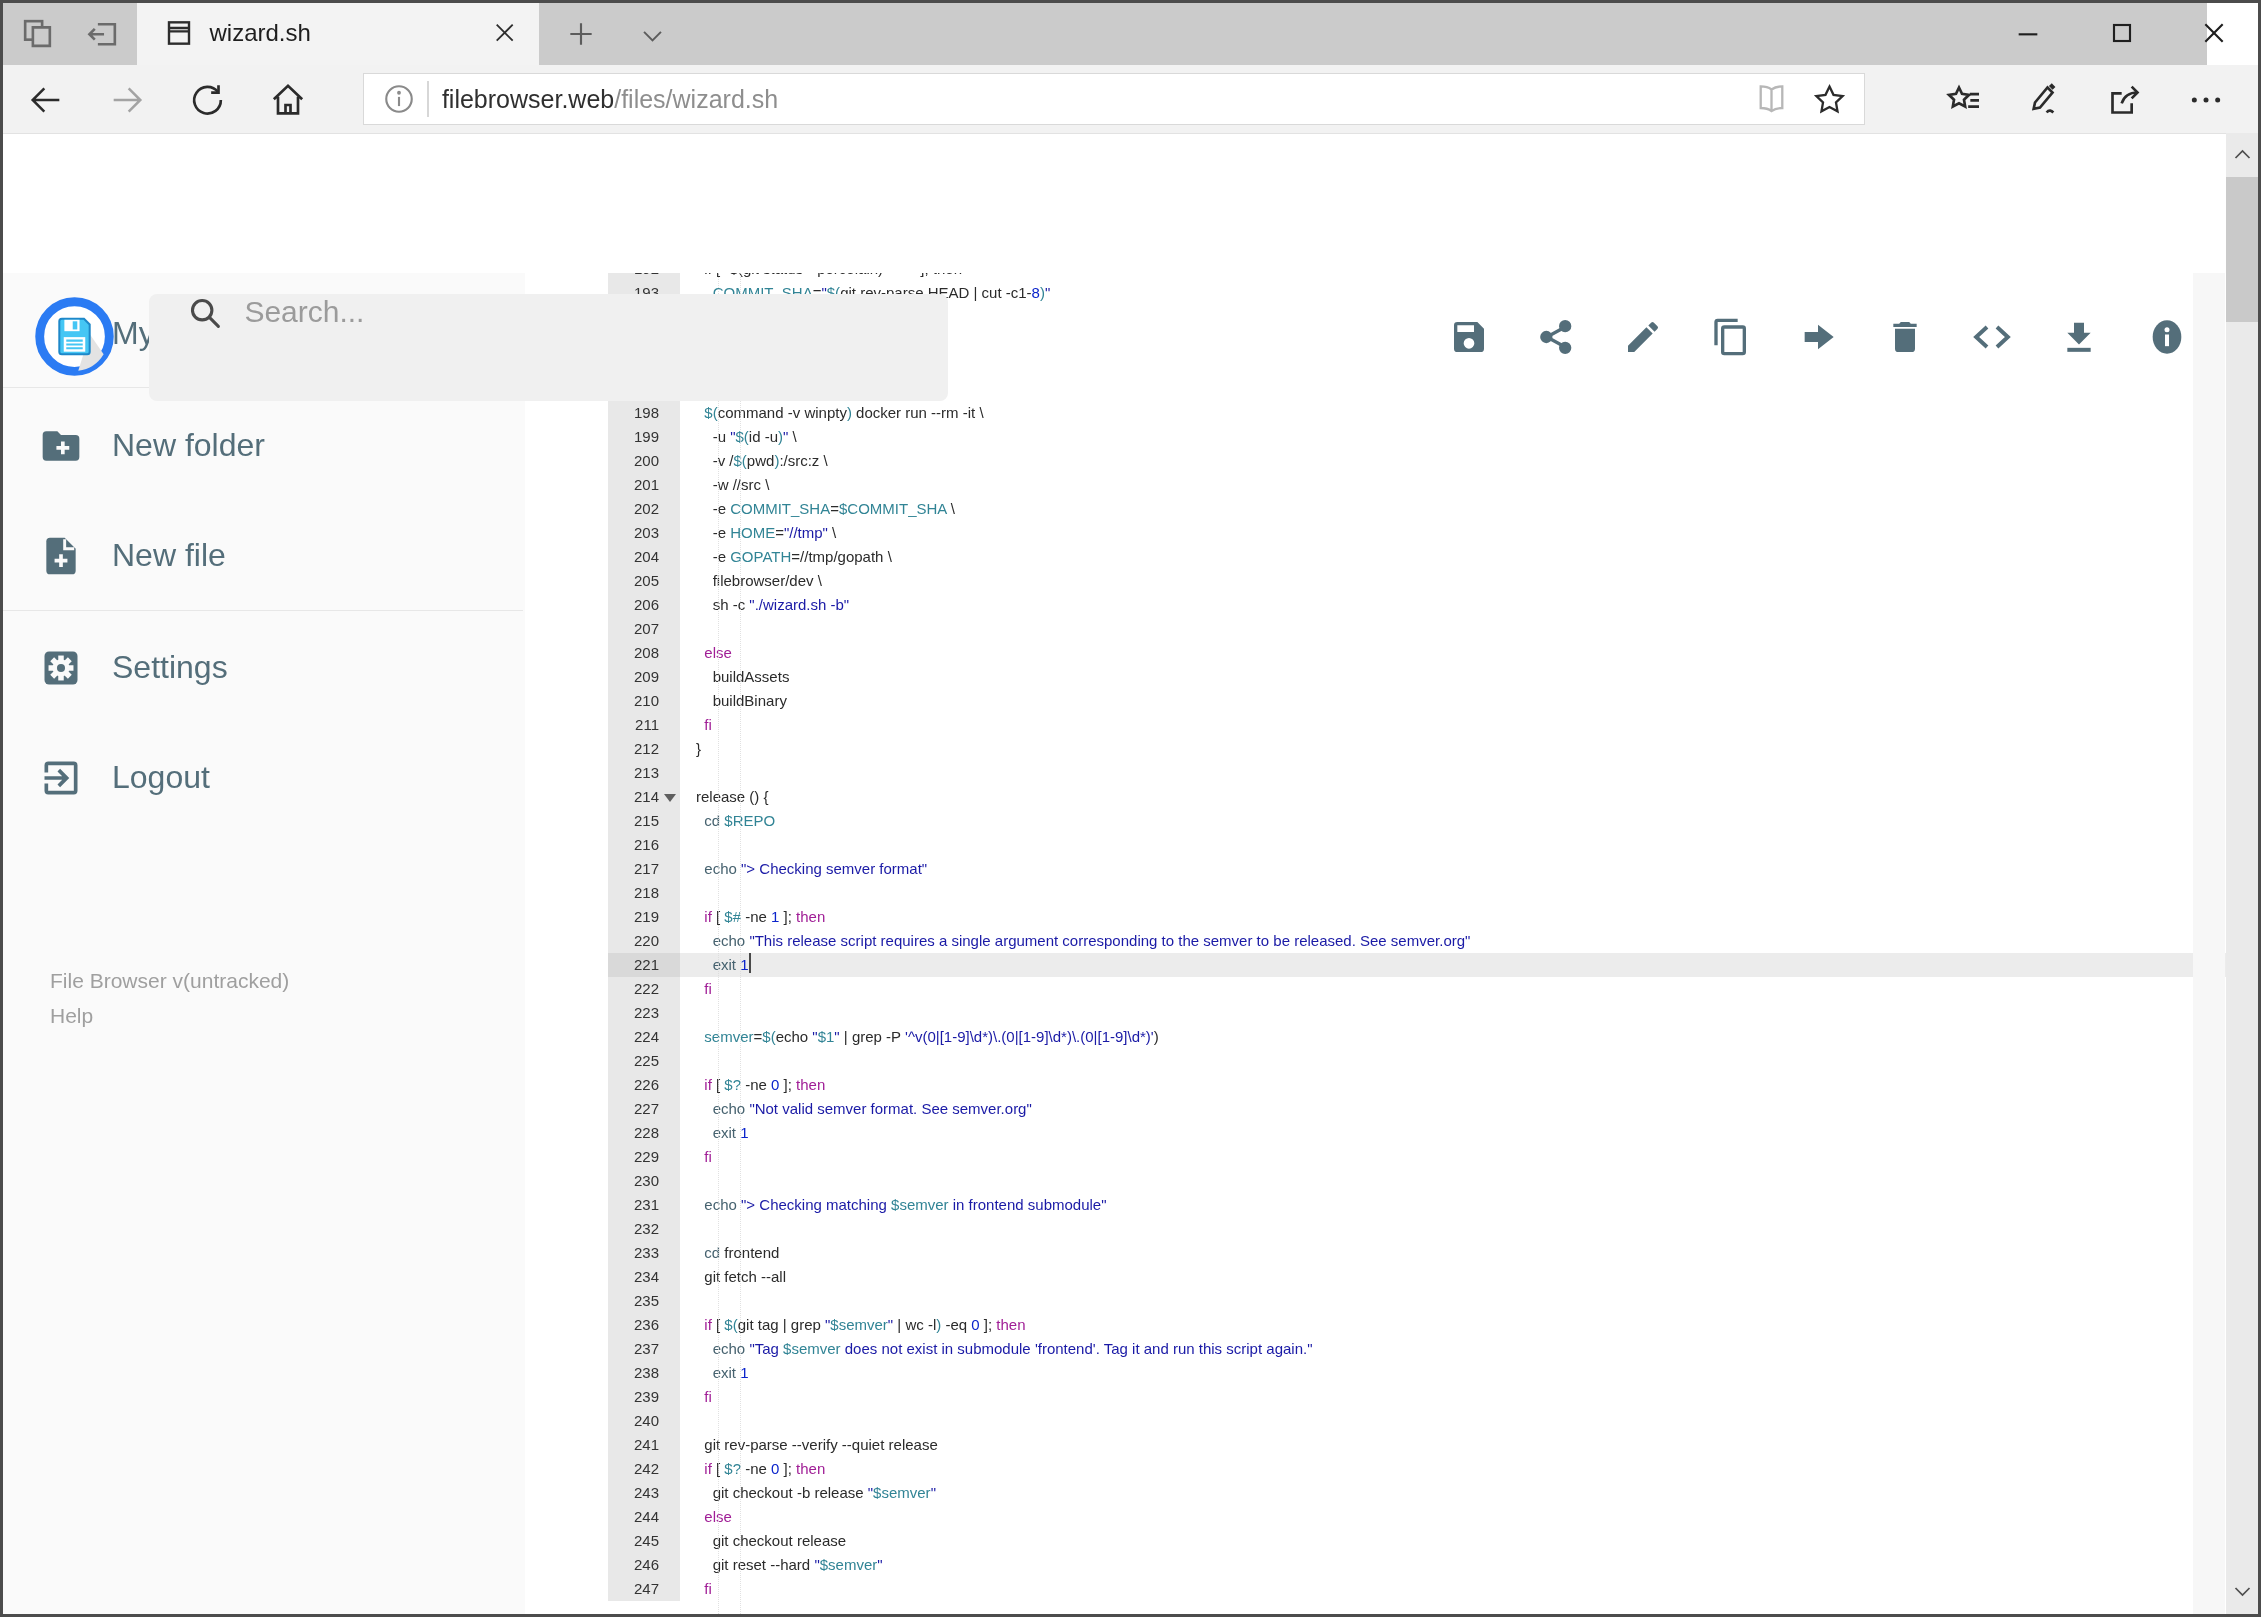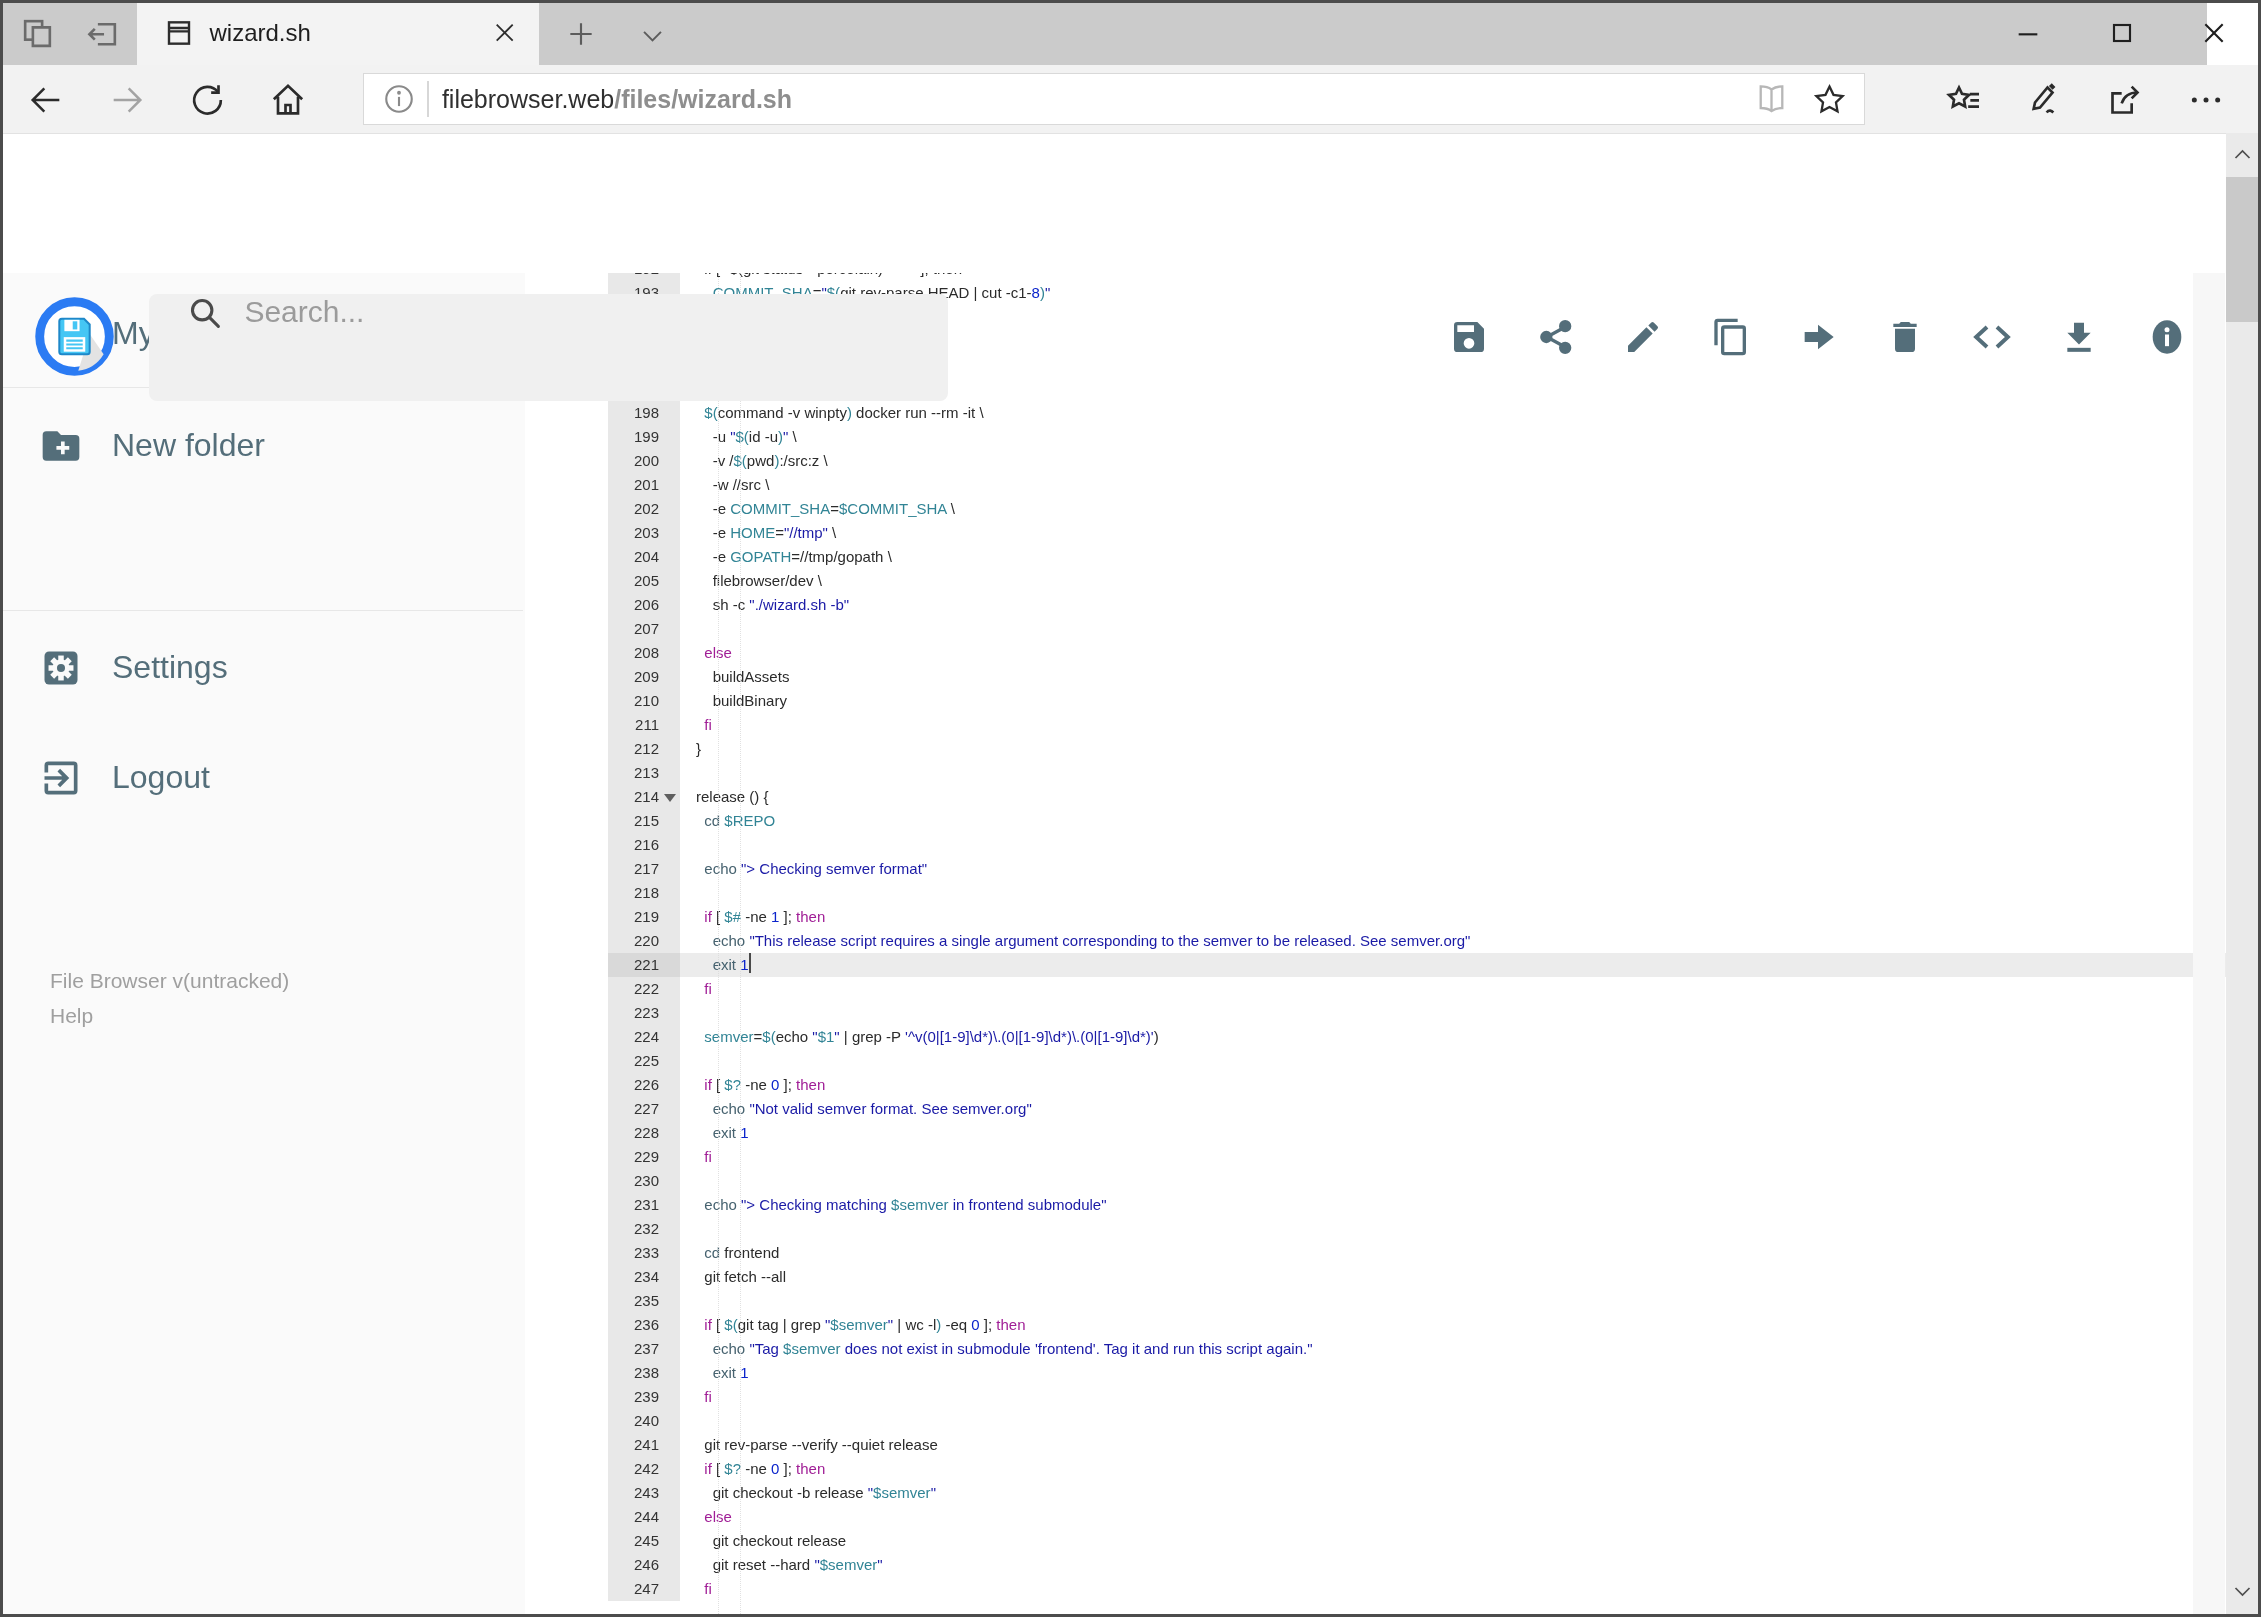--- a/index.html
+++ b/index.html
@@ -22,21 +22,21 @@
   #tabchevron{left:638px;top:21px;}
   .winctl{position:absolute;top:13px;width:45px;height:39px;display:flex;align-items:center;justify-content:center;}
 
   
   #addrbar{left:0;top:65px;width:2261px;height:69px;background:#f2f2f2;z-index:5;
            border-bottom:0.8px solid #e2e2e2;box-sizing:border-box;}
   .navicon{position:absolute;top:14.5px;width:40px;height:40px;}
   #urlfield{position:absolute;left:363px;top:8px;width:1502px;height:52px;background:#fff;
             border:1.6px solid #d9d9d9;box-sizing:border-box;display:flex;align-items:center;}
   .urlhost{font-size:25px;color:#2f2f2f;}
-  .urlpath{font-size:25px;color:#8e8e8e;font-weight:bold;}
+  .urlpath{font-size:25px;color:#8e8e8e;}
   #urldivider{width:1.6px;height:36px;background:#d7d7d7;margin:0 13px 0 11.3px;}
 
   
   #appheader{left:0;top:133px;width:2261px;height:140px;background:#fff;z-index:4;}
   #logo{position:absolute;left:34px;top:163px;width:81px;height:81px;}
   #searchbox{position:absolute;left:149px;top:161px;width:799px;height:107px;background:#f0f0f0;
              border-radius:8px;display:flex;align-items:flex-start;}
   #searchbox input{border:none;background:transparent;outline:none;font-size:30px;
              font-family:"Liberation Sans",sans-serif;color:#555;width:646px;}
   #searchbox input::placeholder{color:#9b9b9b;}
@@ -312,20 +312,30 @@
   <div class="sbdivider" style="top:114px"></div>
   <div class="sbitem" style="top:124px">
     <span class="sbicon">
       <svg viewBox="0 0 24 24" width="44" height="44">
           <path d="M10 4H4a2 2 0 0 0-2 2v12a2 2 0 0 0 2 2h16a2 2 0 0 0 2-2V8a2 2 0 0 0-2-2h-8l-2-2z" fill="var(--slate)"></path>
           <path d="M13 9.5v7M9.5 13h7" stroke="#fafafa" stroke-width="2"></path>
         </svg>
     </span>
     <span class="sblabel">New folder</span>
   </div>
+  <div class="sbitem" style="top:234px">
+    <span class="sbicon">
+      <svg viewBox="0 0 24 24" width="44" height="44">
+          <path d="M14 2H6a2 2 0 0 0-2 2v16a2 2 0 0 0 2 2h12a2 2 0 0 0 2-2V8l-6-6z" fill="var(--slate)"></path>
+          <path d="M14 2.8V8h5.2" fill="none" stroke="#fafafa" stroke-width="1.6"></path>
+          <path d="M12 11v7M8.5 14.5h7" stroke="#fafafa" stroke-width="2"></path>
+        </svg>
+    </span>
+    <span class="sblabel">New file</span>
+  </div>
   <div class="sbdivider" style="top:337px"></div>
   <div class="sbitem" style="top:346px">
     <span class="sbicon">
       <svg viewBox="0 0 24 24" width="44" height="44">
         <rect x="3" y="3" width="18" height="18" rx="2.5" fill="var(--slate)"></rect>
         <g fill="#fafafa" transform="translate(12,12)">
           <rect x="-1.5" y="-6.8" width="3" height="13.6"></rect>
           <rect x="-1.5" y="-6.8" width="3" height="13.6" transform="rotate(90)"></rect>
           <rect x="-1.5" y="-6.8" width="3" height="13.6" transform="rotate(45)"></rect>
           <rect x="-1.5" y="-6.8" width="3" height="13.6" transform="rotate(135)"></rect>

